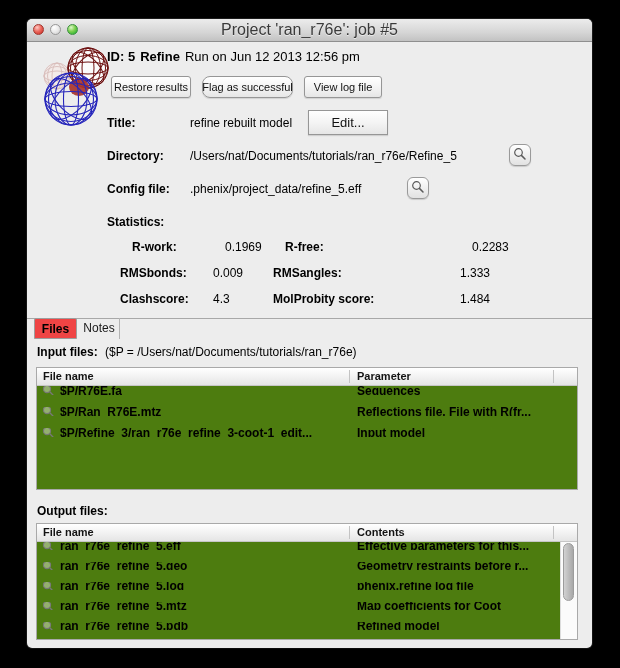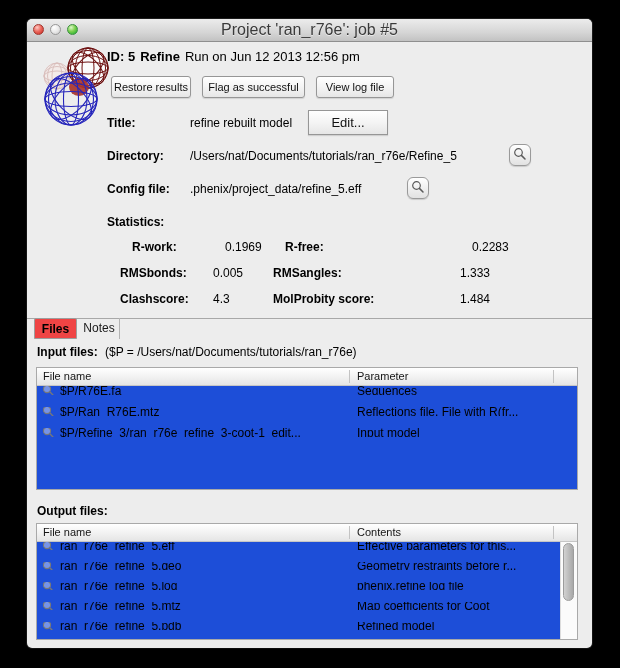--- a/index.html
+++ b/index.html
@@ -52,21 +52,21 @@
     position:absolute; top:299px; height:21px; line-height:20px; text-align:center;
     font-size:12px; box-sizing:border-box;
   }
   .tab-active {
     left:7px; width:43px; background:#ef4444; border:1px solid #9d9d9d;
     border-radius:2px 2px 0 0; font-weight:bold;
   }
   .tab-inactive { left:52px; width:41px; border-right:1px solid #b4b4b4; color:#1a1a1a; }
   
   .ftable {
-    position:absolute; background:#1d4ed8; border:1px solid #a9a9a9; box-sizing:border-box;
+    position:absolute; background:#4d7c0f; border:1px solid #a9a9a9; box-sizing:border-box;font-weight:bold;
   }
   .input-table  { left:9px; top:348px; width:542px; height:123px; }
   .output-table { left:9px; top:504px; width:542px; height:117px; }
   .thead {
     position:absolute; left:0; right:0; top:0; height:17px; z-index:2;
     background:linear-gradient(#ffffff,#f1f1f1 55%,#e5e5e5);
     border-bottom:1px solid #c6c6c6;
   }
   .th { position:absolute; top:0; height:17px; line-height:17px; font-size:11px; color:#141414; white-space:nowrap; }
   .th-file { left:6px; }
@@ -144,21 +144,21 @@
   </div>
 
   <div class="abs" style="left:80px; top:30px; display:flex; gap:5px; font-size:13px; align-items:baseline;">
     <span class="b">ID: 5</span>
     <span class="b">Refine</span>
     <span>Run on Jun 12 2013 12:56 pm</span>
   </div>
 
   <div class="abs" style="left:84px; top:57px; display:flex; gap:11px;">
     <div class="btn" style="width:80px;">Restore results</div>
-    <div class="btn" style="width:103px;">Flag as successful</div>
+    <div class="btn" style="width:91px;border-radius:8px;">Flag as successful</div>
     <div class="btn" style="width:78px;">View log file</div>
   </div>
 
   <span class="abs b" style="left:80px; top:97px;">Title:</span>
   <span class="abs" style="left:163px; top:97px;">refine rebuilt model</span>
   <div class="btn btn-edit abs" style="left:281px; top:91px; width:80px;">Edit...</div>
 
   <span class="abs b" style="left:80px; top:130px;">Directory:</span>
   <span class="abs" style="left:163px; top:130px;">/Users/nat/Documents/tutorials/ran_r76e/Refine_5</span>
   <div class="browse-btn abs" style="left:482px; top:125px;">
@@ -184,21 +184,21 @@
   <span class="abs b" style="left:80px; top:196px;">Statistics:</span>
 
   <div class="abs" style="left:12px; top:221px; width:100%; height:15px;padding-left:37px;">
     <span class="abs b" style="left:93px;">R-work:</span>
     <span class="abs" style="left:186px;">0.1969</span>
     <span class="abs b" style="left:246px;">R-free:</span>
     <span class="abs" style="left:433px;">0.2283</span>
   </div>
   <div class="abs" style="left:0; top:247px; width:100%; height:15px;">
     <span class="abs b" style="left:93px;">RMSbonds:</span>
-    <span class="abs" style="left:186px;">0.005</span>
+    <span class="abs" style="left:186px;">0.009</span>
     <span class="abs b" style="left:246px;">RMSangles:</span>
     <span class="abs" style="left:433px;">1.333</span>
   </div>
   <div class="abs" style="left:0; top:273px; width:100%; height:15px;">
     <span class="abs b" style="left:93px;">Clashscore:</span>
     <span class="abs" style="left:186px;">4.3</span>
     <span class="abs b" style="left:246px;">MolProbity score:</span>
     <span class="abs" style="left:433px;">1.484</span>
   </div>
 

